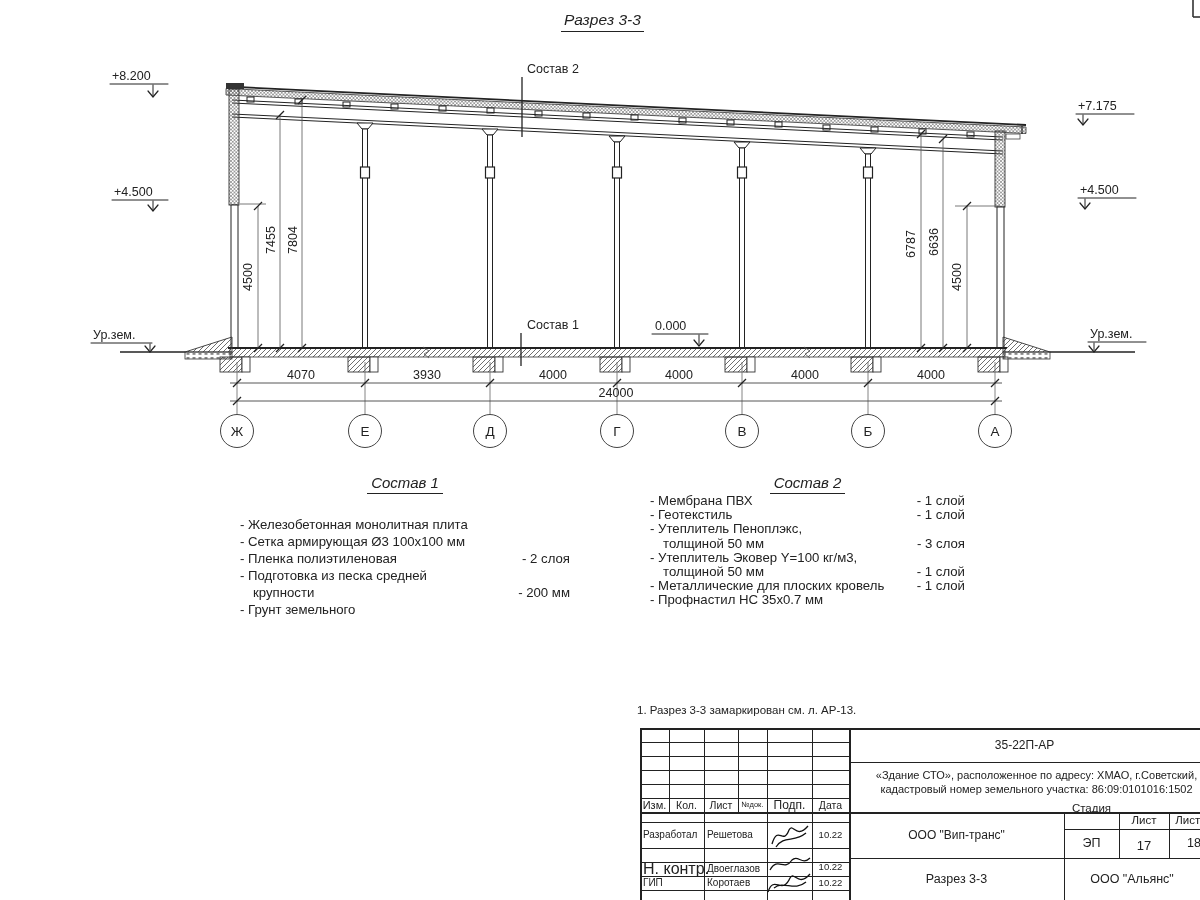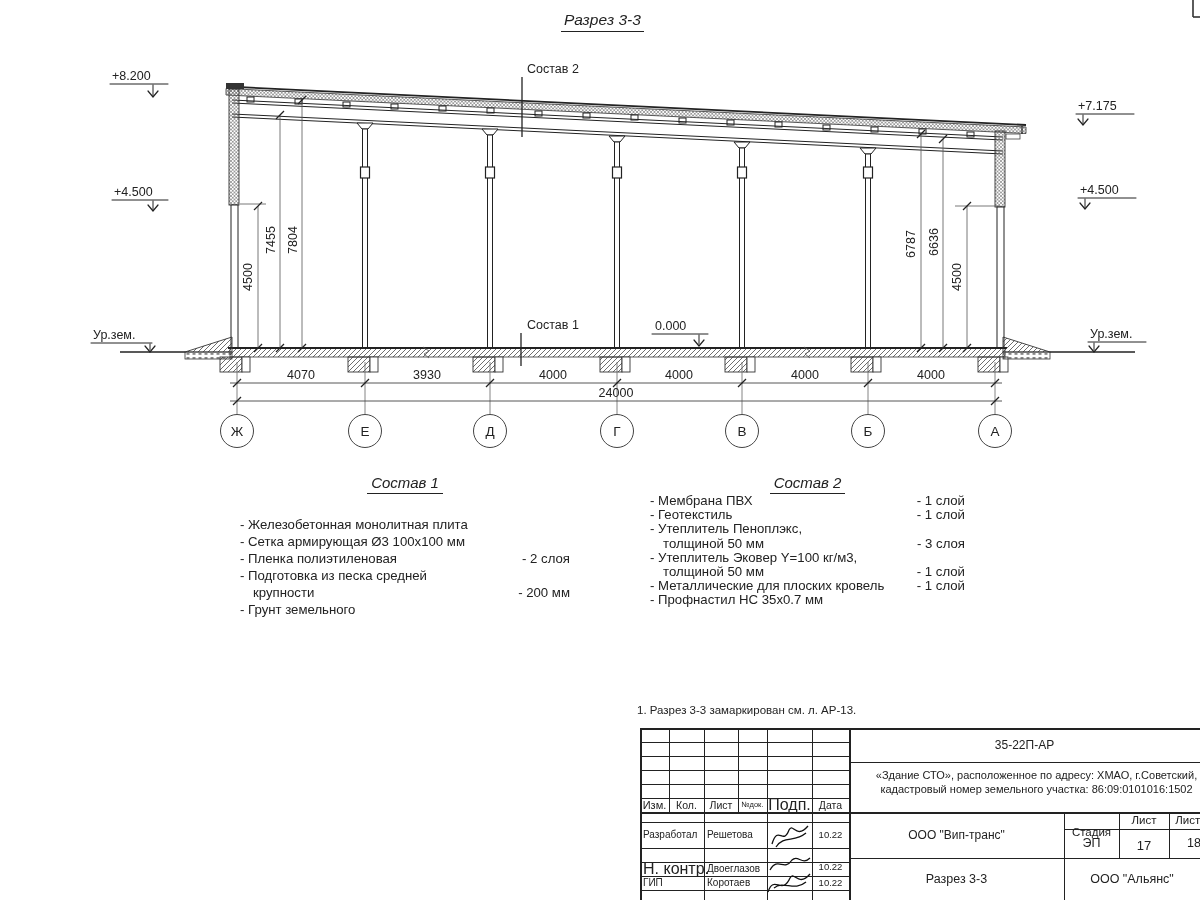--- a/index.html
+++ b/index.html
@@ -386,21 +386,21 @@
   <div class="vl" style="left:172px;top:0;height:172px"></div>
   <div class="vl tv" style="left:209px;top:0;height:172px"></div>
   <div class="vl" style="left:424px;top:84px;height:88px"></div>
   <div class="vl" style="left:479px;top:84px;height:46px"></div>
   <div class="vl" style="left:529px;top:84px;height:46px"></div>
 
   <div class="sc" style="left:0;top:70px;width:29px;height:14px;line-height:14px;font-size:11px">Изм.</div>
   <div class="sc" style="left:29px;top:70px;width:35px;height:14px;line-height:14px;font-size:10.5px">Кол.</div>
   <div class="sc" style="left:64px;top:70px;width:34px;height:14px;line-height:14px;font-size:10.5px">Лист</div>
   <div class="sc" style="left:98px;top:70px;width:29px;height:14px;line-height:14px;font-size:7.5px">№док.</div>
-  <div class="sc" style="left:127px;top:70px;width:45px;height:14px;line-height:14px;font-size:16px">Подп.</div>
+  <div class="sc" style="left:127px;top:70px;width:45px;height:14px;line-height:14px;font-size:12px">Подп.</div>
   <div class="sc" style="left:172px;top:70px;width:37px;height:14px;line-height:14px;font-size:10.5px">Дата</div>
 
   <div class="sc" style="left:209px;top:0;width:351px;height:34px;line-height:34px;font-size:12px">35-22П-АР</div>
   <div class="sc" style="left:209px;top:40px;width:375px;height:14px;line-height:14px;font-size:11px">«Здание СТО», расположенное по адресу: ХМАО, г.Советский,</div>
   <div class="sc" style="left:209px;top:54px;width:375px;height:14px;line-height:14px;font-size:11px">кадастровый номер земельного участка: 86:09:0101016:1502</div>
 
   <div class="sl" style="left:3px;top:94px;height:26px;line-height:26px;font-size:10px">Разработал</div>
   <div class="sl" style="left:67px;top:94px;height:26px;line-height:26px;font-size:10px">Решетова</div>
   <div class="sc" style="left:172px;top:94px;width:37px;height:26px;line-height:26px;font-size:9.5px">10.22</div>
   <div class="sl" style="left:3px;top:134px;height:14px;line-height:14px;font-size:16px">Н. контр.</div>
@@ -413,20 +413,20 @@
   <svg class="abs" style="left:128px;top:92px" width="44" height="30" viewBox="0 0 44 30">
     <path d="M4,24 C10,4 15,26 21,10 C25,2 28,20 40,6 M8,27 C16,15 26,23 38,13" fill="none" stroke="#111" stroke-width="1.3"></path>
   </svg>
   <svg class="abs" style="left:124px;top:126px" width="50" height="44" viewBox="0 0 50 44">
     <path d="M6,16 C14,2 20,18 28,6 C34,0 38,12 46,4 M4,38 C10,20 18,42 26,24 C30,16 34,34 46,20 M10,34 C20,26 30,38 42,28" fill="none" stroke="#111" stroke-width="1.3"></path>
   </svg>
 
   <div class="sc" style="left:209px;top:84px;width:215px;height:46px;line-height:46px;font-size:12px">ООО "Вип-транс"</div>
   <div class="sc" style="left:209px;top:130px;width:215px;height:42px;line-height:42px;font-size:12.5px">Разрез 3-3</div>
 
-  <div class="sc" style="left:424px;top:96px;width:55px;height:17px;line-height:17px;font-size:11.5px">Стадия</div>
+  <div class="sc" style="left:424px;top:72px;width:55px;height:17px;line-height:17px;font-size:11.5px">Стадия</div>
   <div class="sc" style="left:479px;top:84px;width:50px;height:17px;line-height:17px;font-size:11.5px">Лист</div>
   <div class="sc" style="left:529px;top:84px;width:50px;height:17px;line-height:17px;font-size:11.5px">Листов</div>
   <div class="sc" style="left:424px;top:101px;width:55px;height:29px;line-height:29px;font-size:12.5px">ЭП</div>
   <div class="sc" style="left:479px;top:103px;width:50px;height:29px;line-height:29px;font-size:13px">17</div>
   <div class="sc" style="left:529px;top:101px;width:50px;height:29px;line-height:29px;font-size:12.5px">18</div>
   <div class="sc" style="left:424px;top:130px;width:136px;height:42px;line-height:42px;font-size:12.5px">ООО "Альянс"</div>
 </div>
 
 </body></html>

